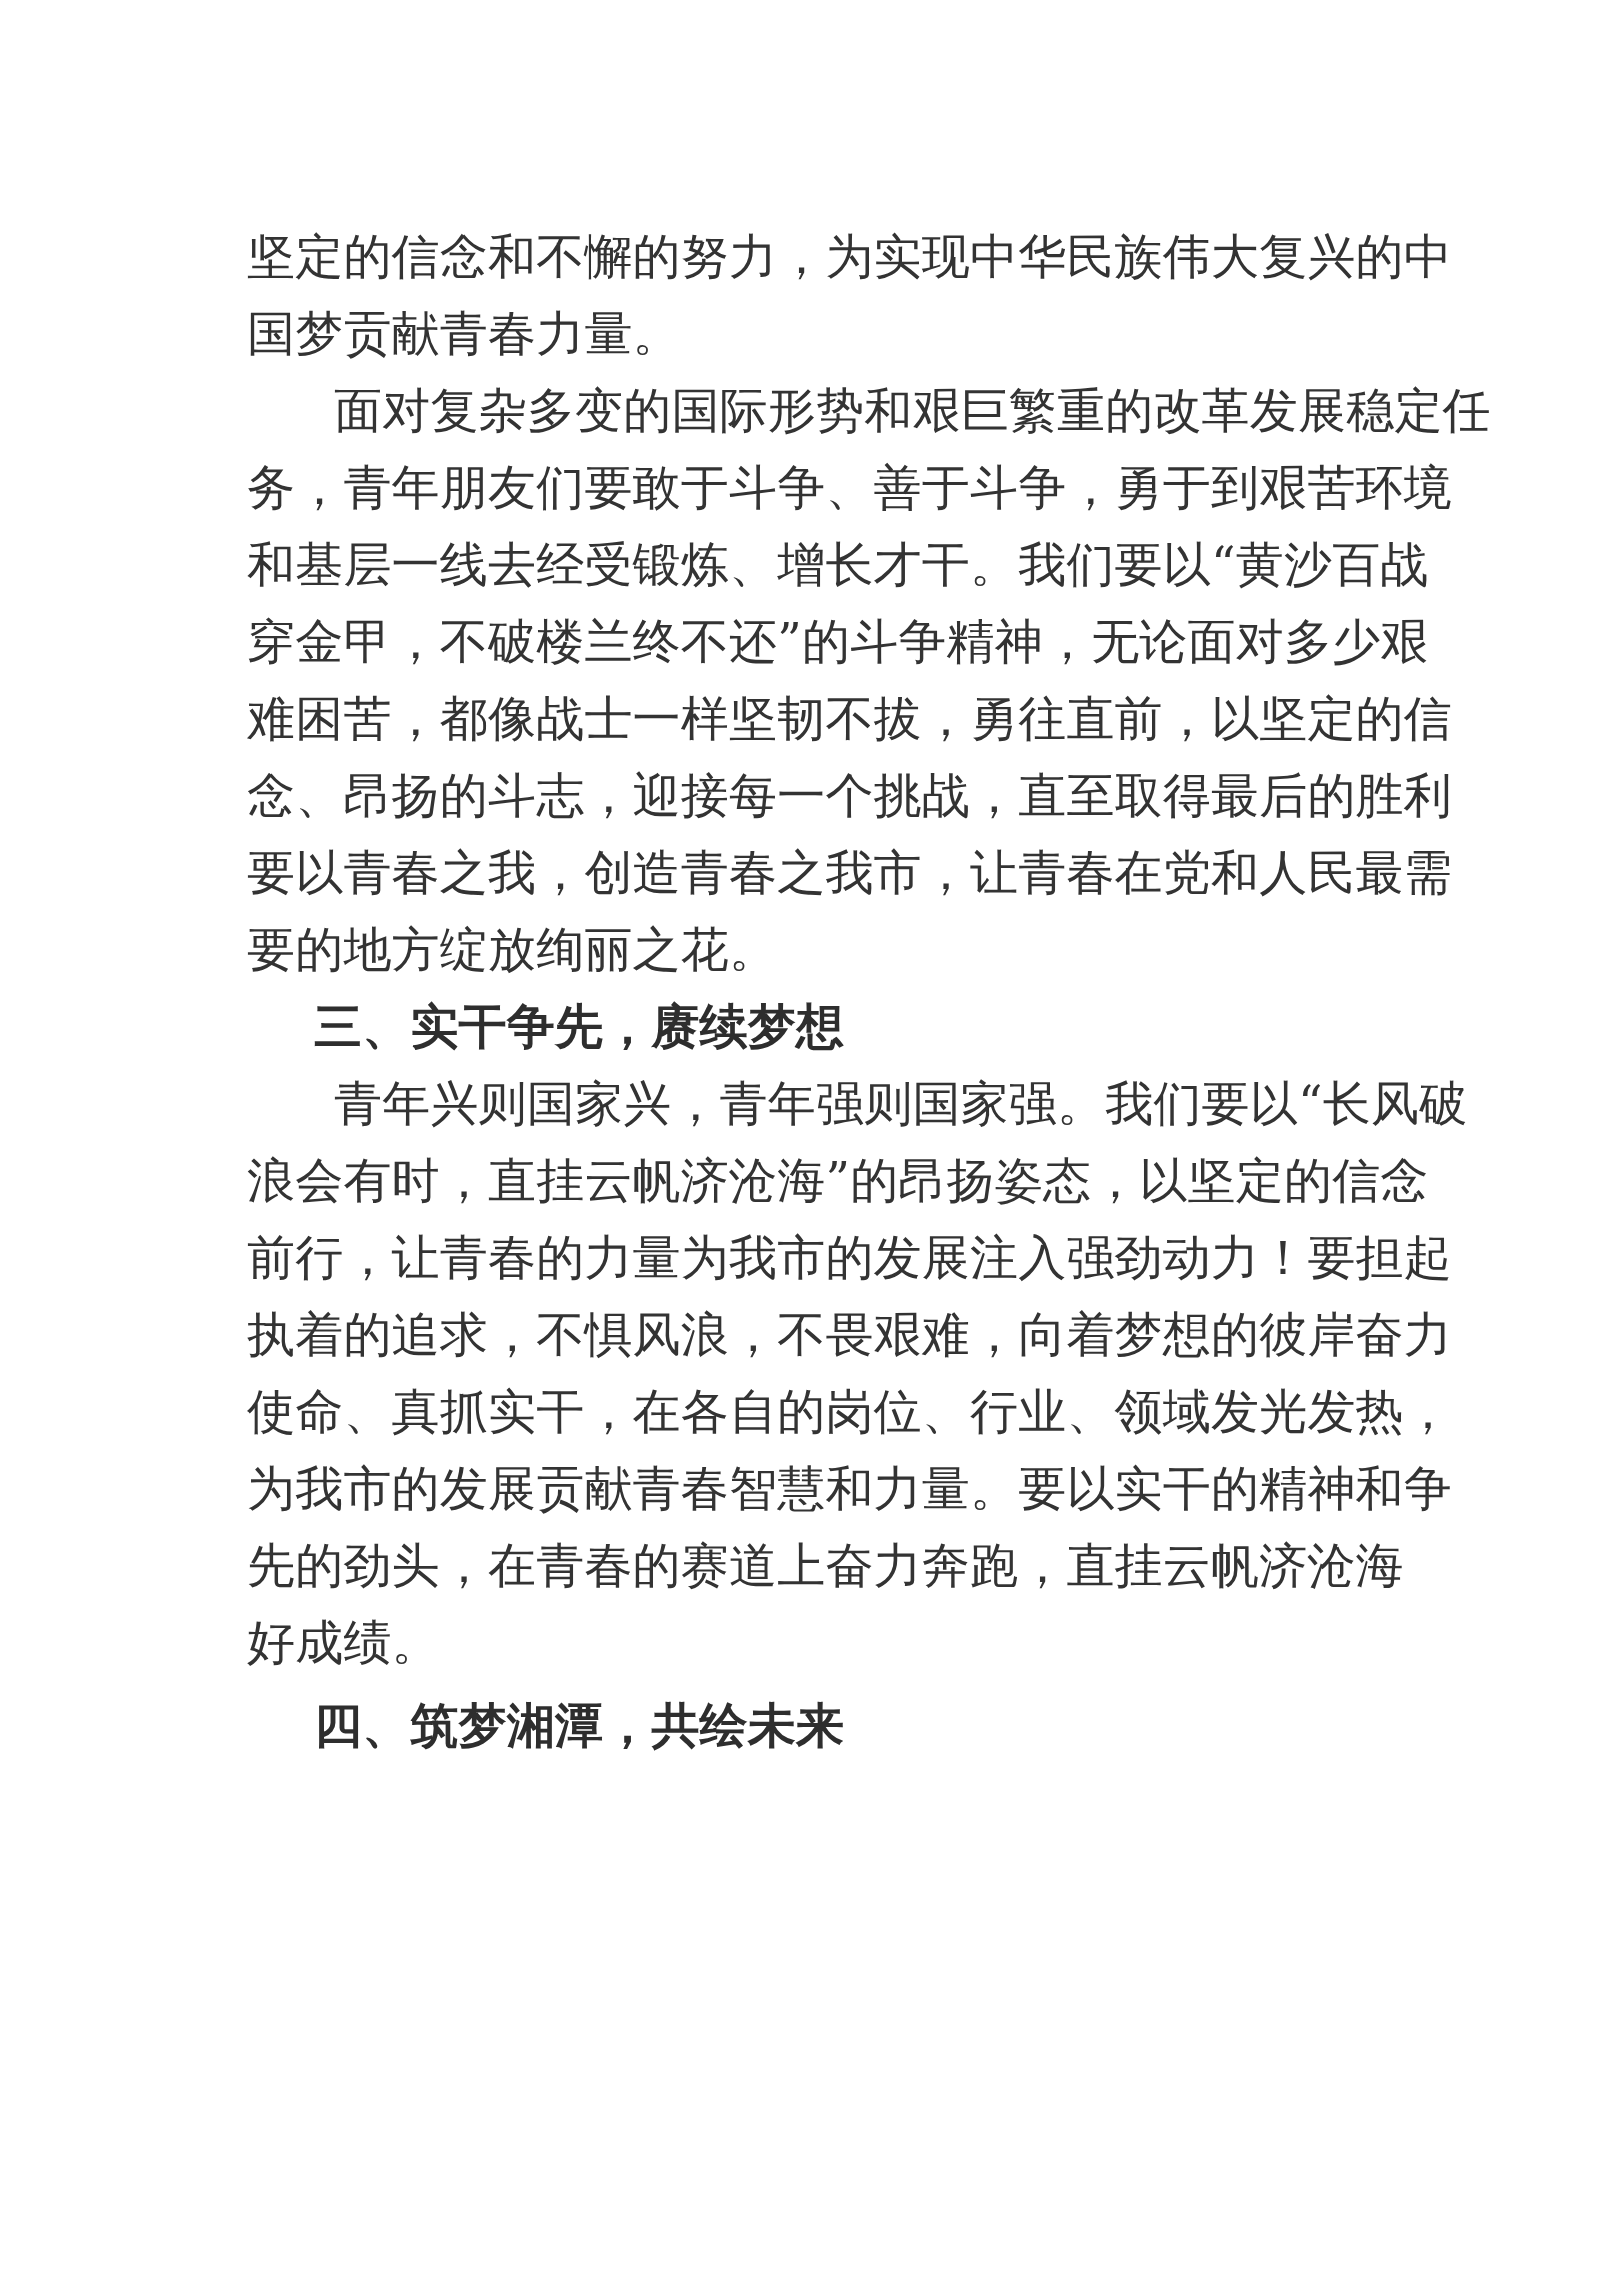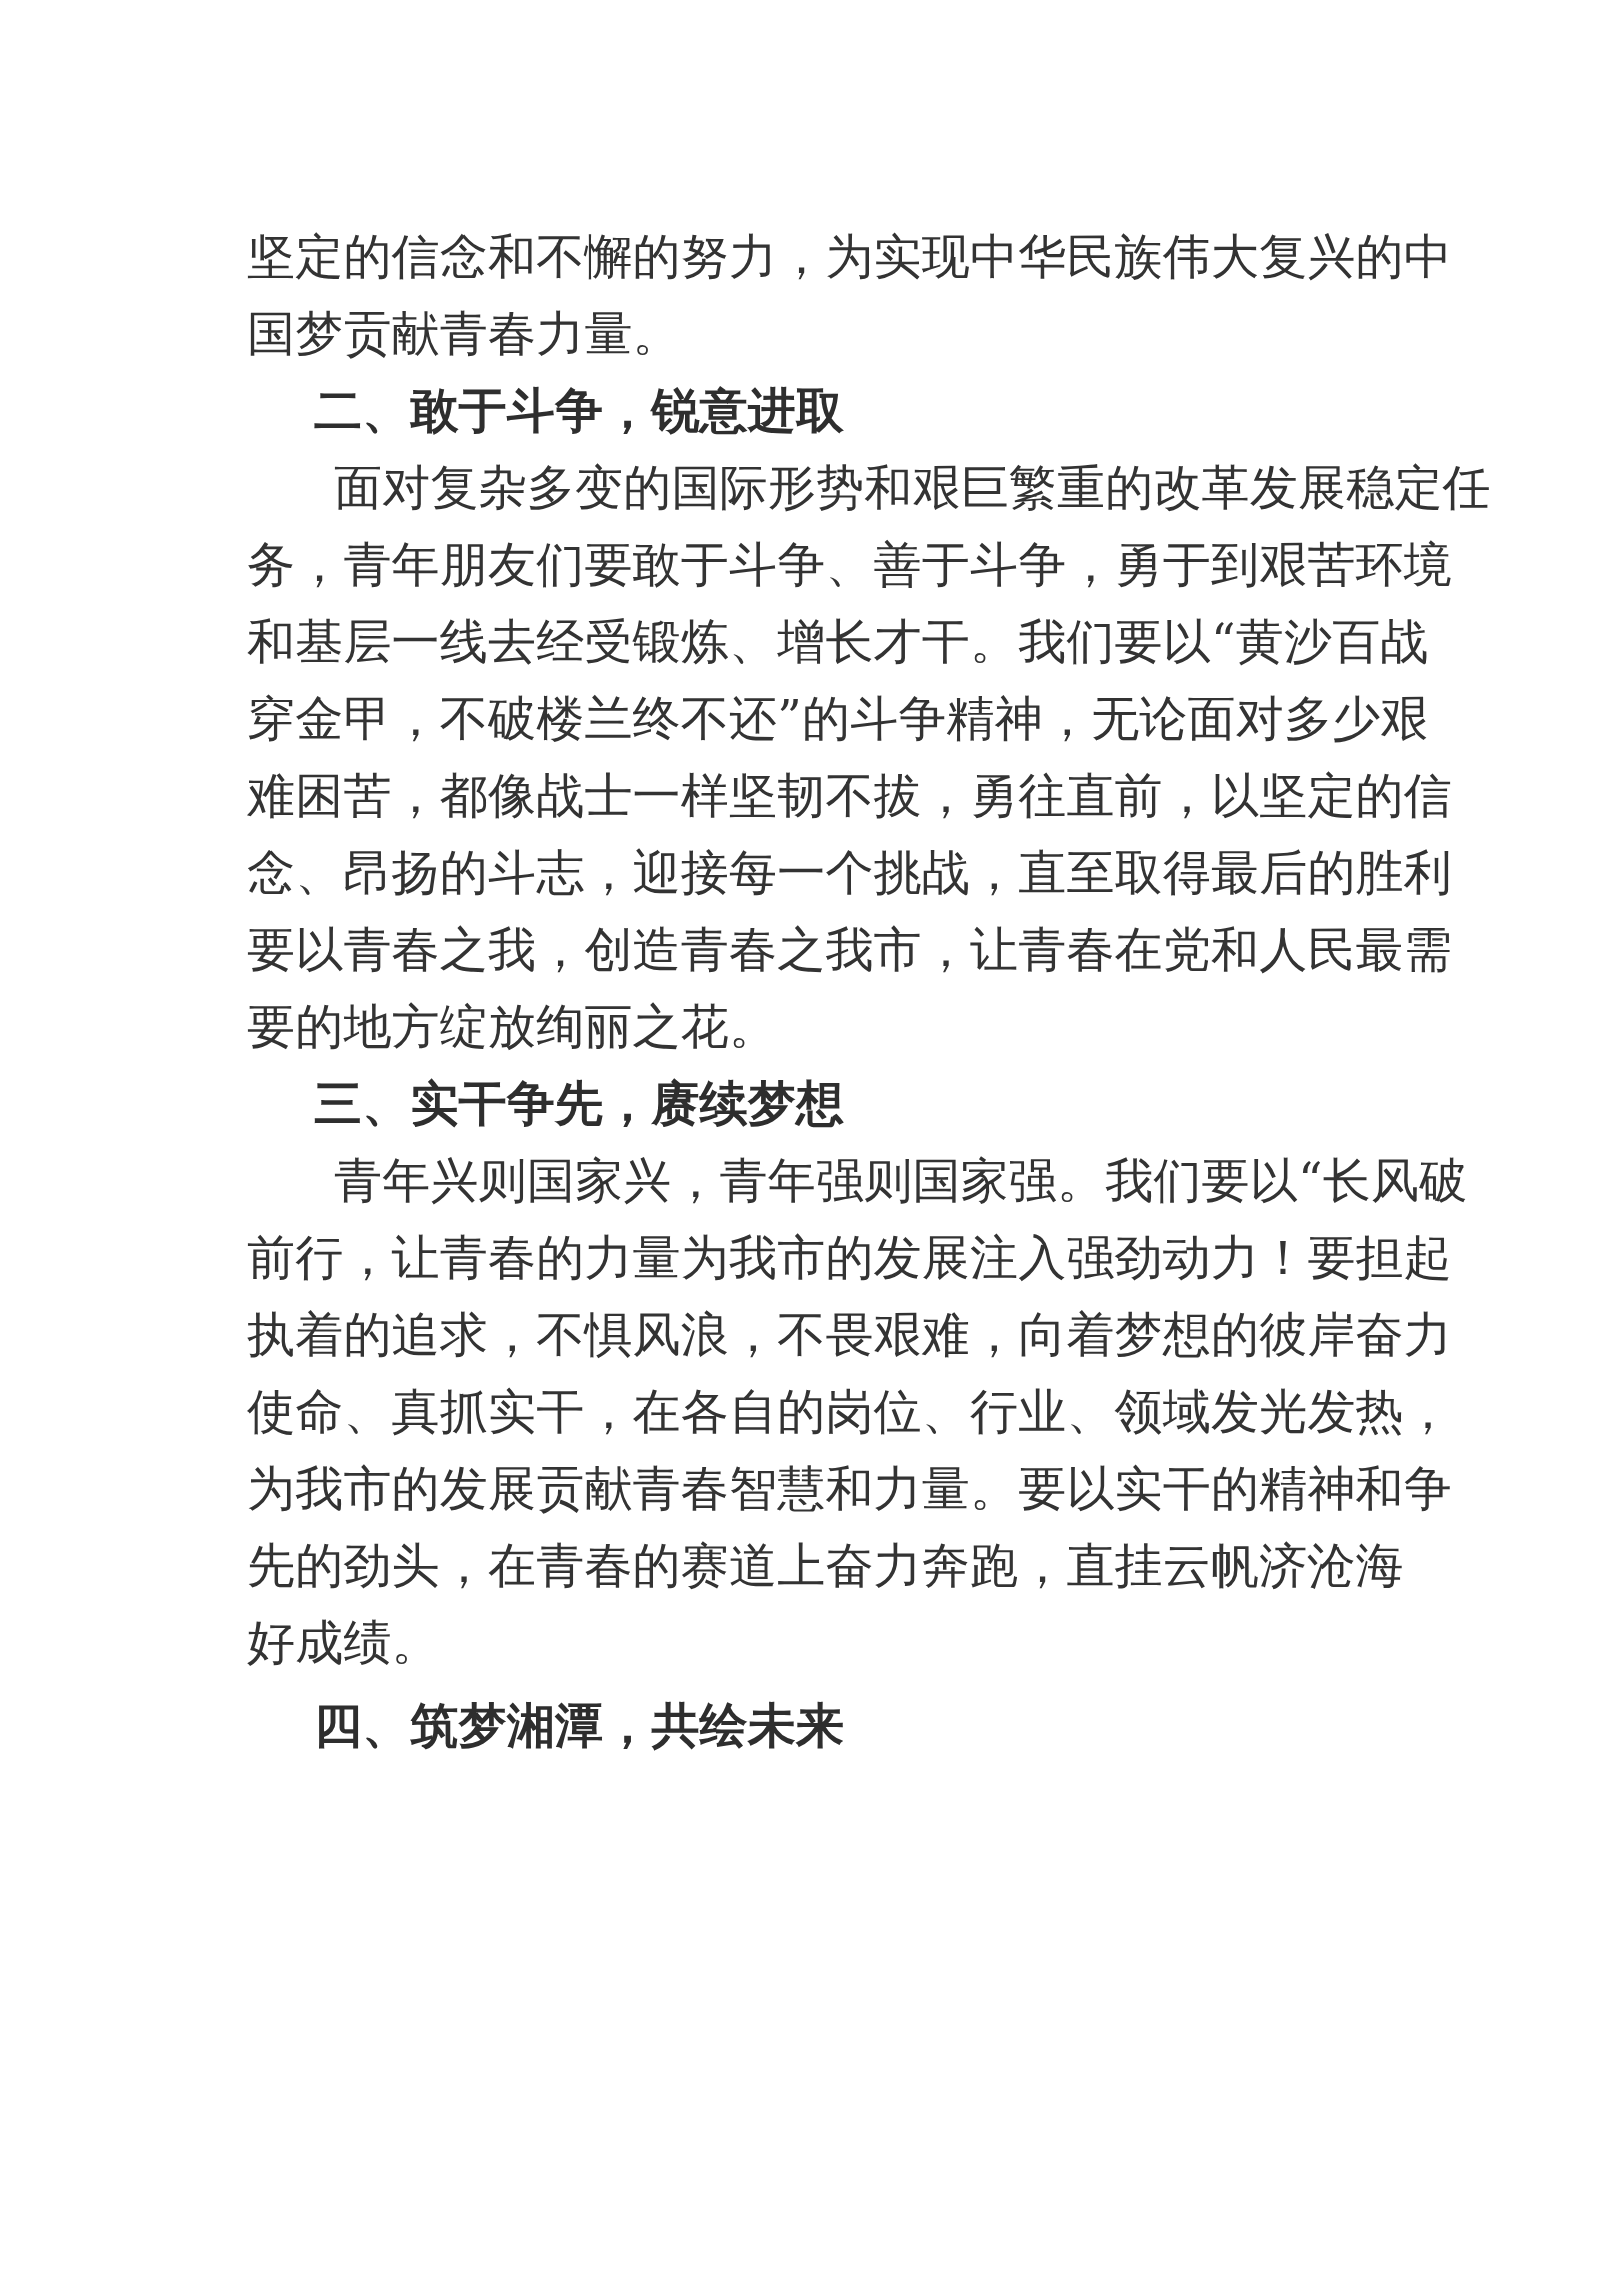--- a/index.html
+++ b/index.html
@@ -45,37 +45,37 @@
 </head>
 <body>
 
 <div class="page">
 
   <div>
     <div class="line justify">坚定的信念和不懈的努力，为实现中华民族伟大复兴的中</div>
     <div class="line">国梦贡献青春力量。</div>
   </div>
 
-  <div class="line heading">二、敢于斗争，锐意进取</div>
 
   <div>
     <div class="line justify indent">面对复杂多变的国际形势和艰巨繁重的改革发展稳定任</div>
     <div class="line justify">务，青年朋友们要敢于斗争、善于斗争，勇于到艰苦环境</div>
     <div class="line justify">和基层一线去经受锻炼、增长才干。我们要以“黄沙百战</div>
     <div class="line justify">穿金甲，不破楼兰终不还”的斗争精神，无论面对多少艰</div>
     <div class="line justify">难困苦，都像战士一样坚韧不拔，勇往直前，以坚定的信</div>
     <div class="line justify">念、昂扬的斗志，迎接每一个挑战，直至取得最后的胜利</div>
     <div class="line justify">要以青春之我，创造青春之我市，让青春在党和人民最需</div>
     <div class="line">要的地方绽放绚丽之花。</div>
   </div>
 
   <div class="line heading">三、实干争先，赓续梦想</div>
 
   <div>
     <div class="line justify indent">青年兴则国家兴，青年强则国家强。我们要以“长风破</div>
+    <div class="line justify">浪会有时，直挂云帆济沧海”的昂扬姿态，以坚定的信念</div>
     <div class="line justify">前行，让青春的力量为我市的发展注入强劲动力！要担起</div>
     <div class="line justify">执着的追求，不惧风浪，不畏艰难，向着梦想的彼岸奋力</div>
     <div class="line justify">使命、真抓实干，在各自的岗位、行业、领域发光发热，</div>
     <div class="line justify">为我市的发展贡献青春智慧和力量。要以实干的精神和争</div>
     <div class="line justify">先的劲头，在青春的赛道上奋力奔跑，直挂云帆济沧海</div>
     <div class="line">好成绩。</div>
   </div>
 
   <div class="line heading" style="margin-top:5.9px;">四、筑梦湘潭，共绘未来</div>
 

